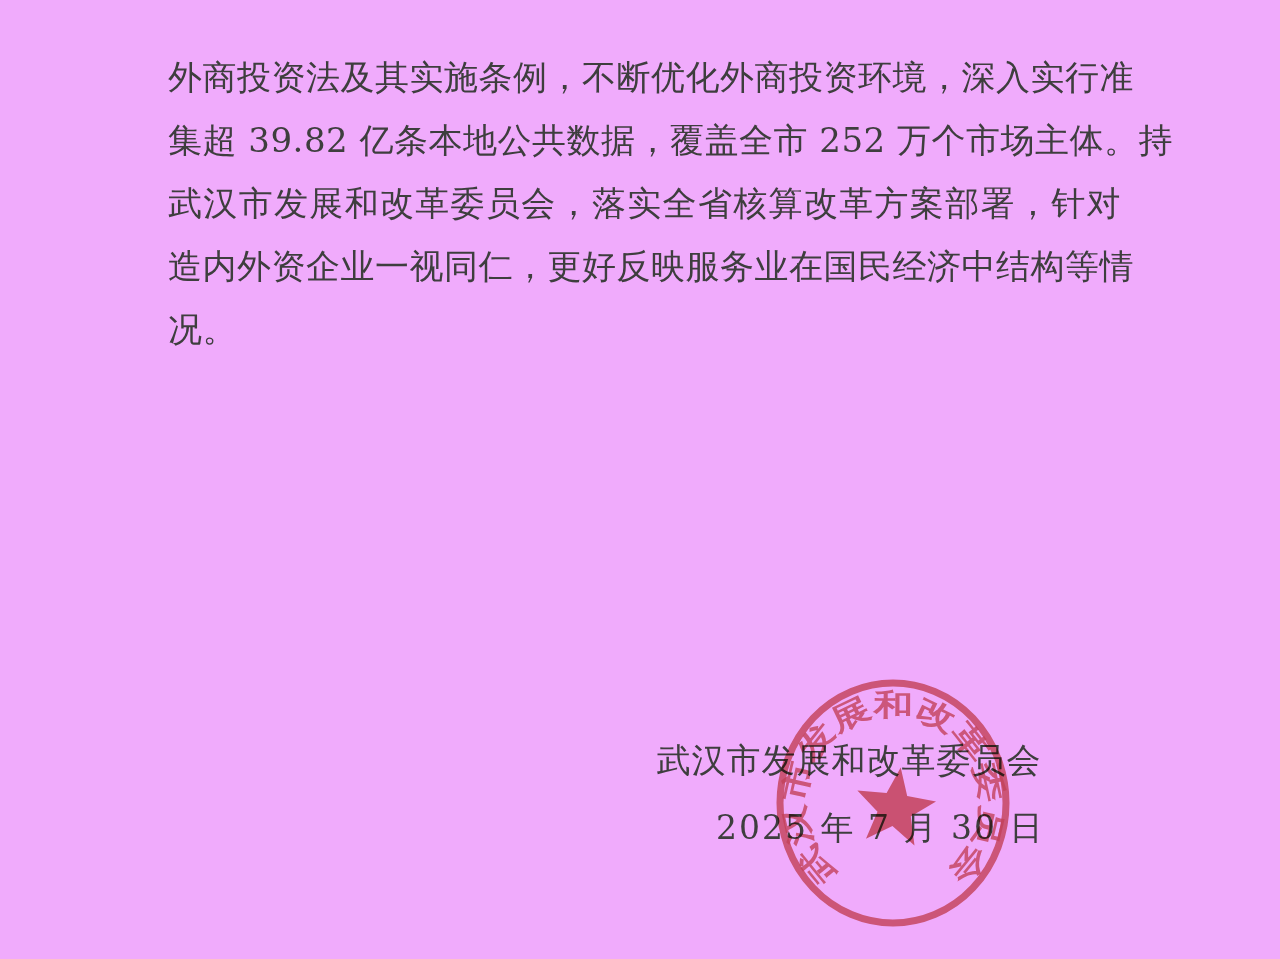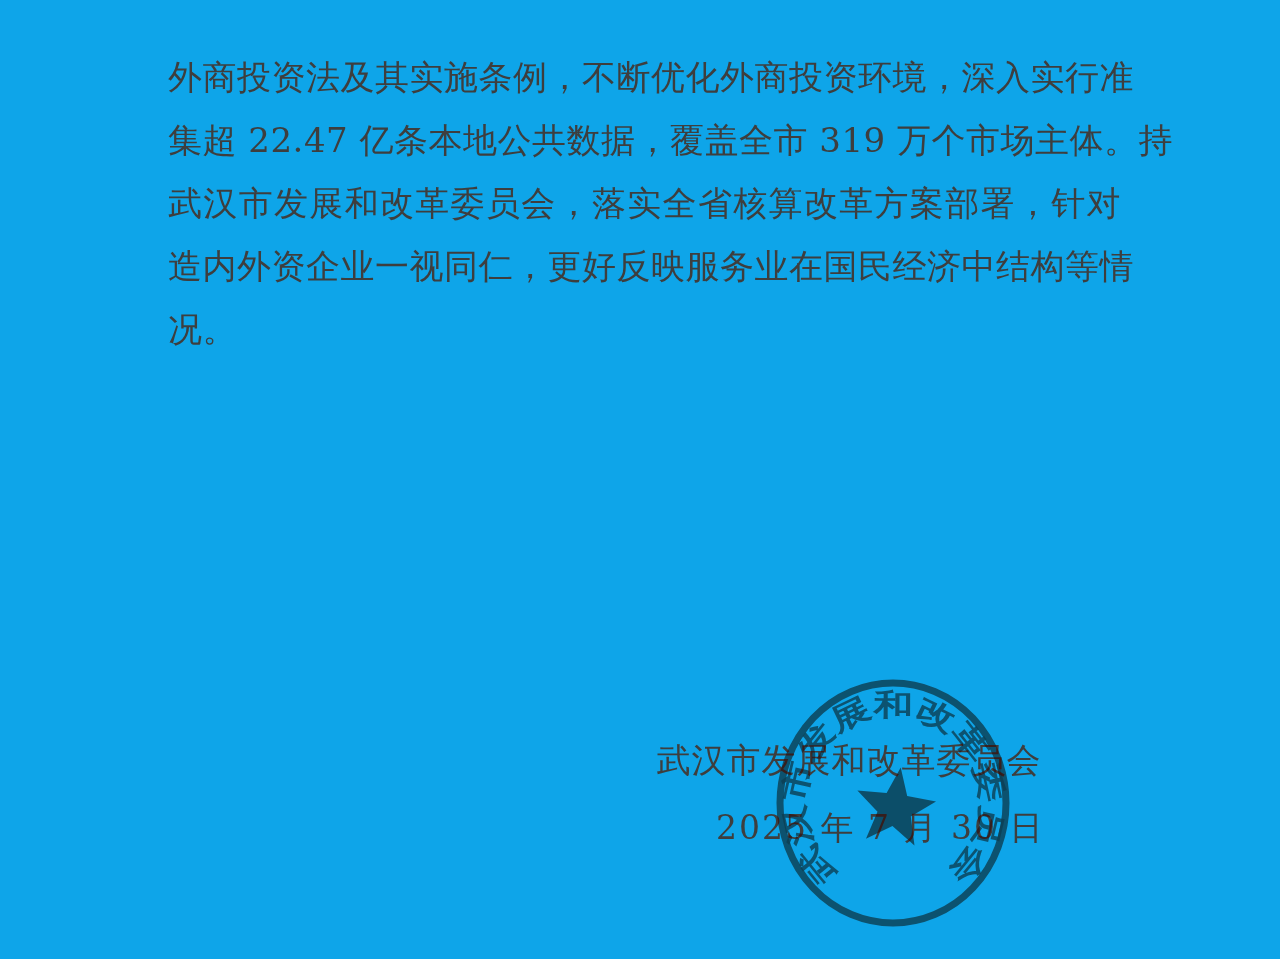--- a/index.html
+++ b/index.html
@@ -4,21 +4,21 @@
 <style>
   html, body {
     margin: 0;
     padding: 0;
     background: #ffffff;
   }
   .page {
     position: relative;
     width: 1280px;
     height: 959px;
-    background: #0ea5e9;
+    background: #f0abfc;
     overflow: hidden;
     font-family: "DejaVu Serif", "Liberation Serif", serif;
   }
   .body-text {
     position: absolute;
     left: 168px;
     top: 46px;
     width: 953px;
     font-size: 34px;
     line-height: 63px;
@@ -77,21 +77,21 @@
     font-weight: bold;
   }
 </style>
 </head>
 <body>
 
 <div class="page">
 
   <div class="body-text">
     <div class="line">外商投资法及其实施条例，不断优化外商投资环境，深入实行准</div>
-    <div class="line">集超 22.47 亿条本地公共数据，覆盖全市 319 万个市场主体。持</div>
+    <div class="line">集超 39.82 亿条本地公共数据，覆盖全市 252 万个市场主体。持</div>
     <div class="line">武汉市发展和改革委员会，落实全省核算改革方案部署，针对</div>
     <div class="line">造内外资企业一视同仁，更好反映服务业在国民经济中结构等情</div>
     <div class="line last">况。</div>
   </div>
 
   <div class="signature">武汉市发展和改革委员会</div>
 
   <div class="date">2025 年 7 月 30 日</div>
 
   <div class="seal">

